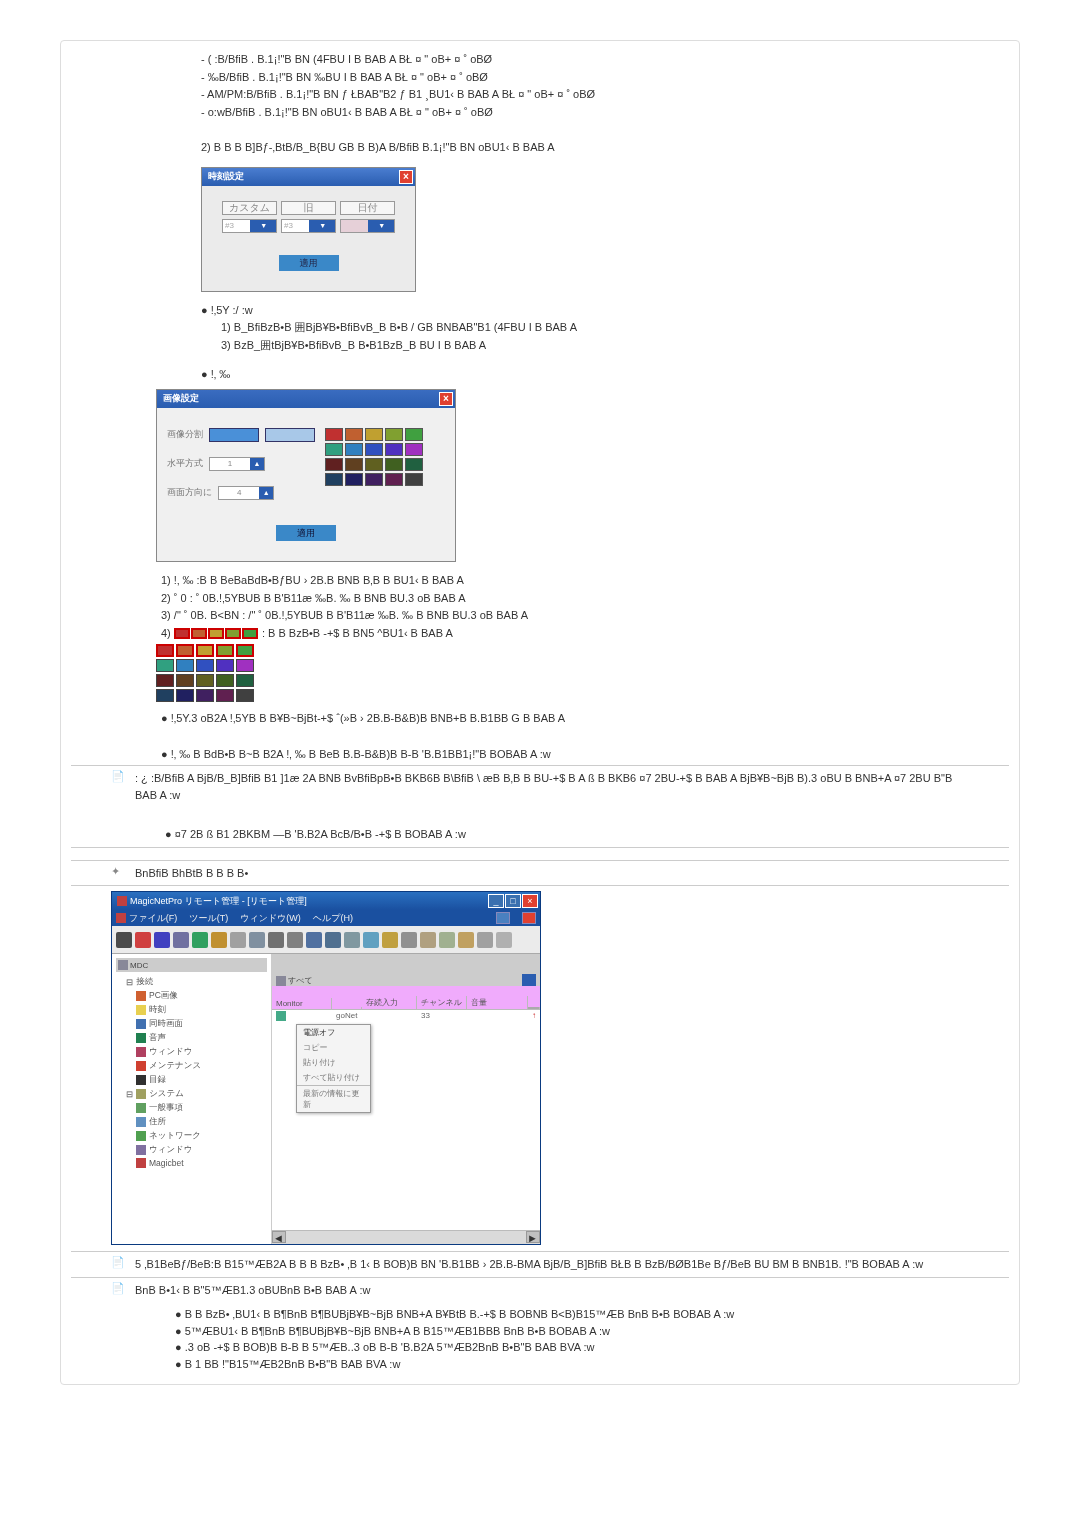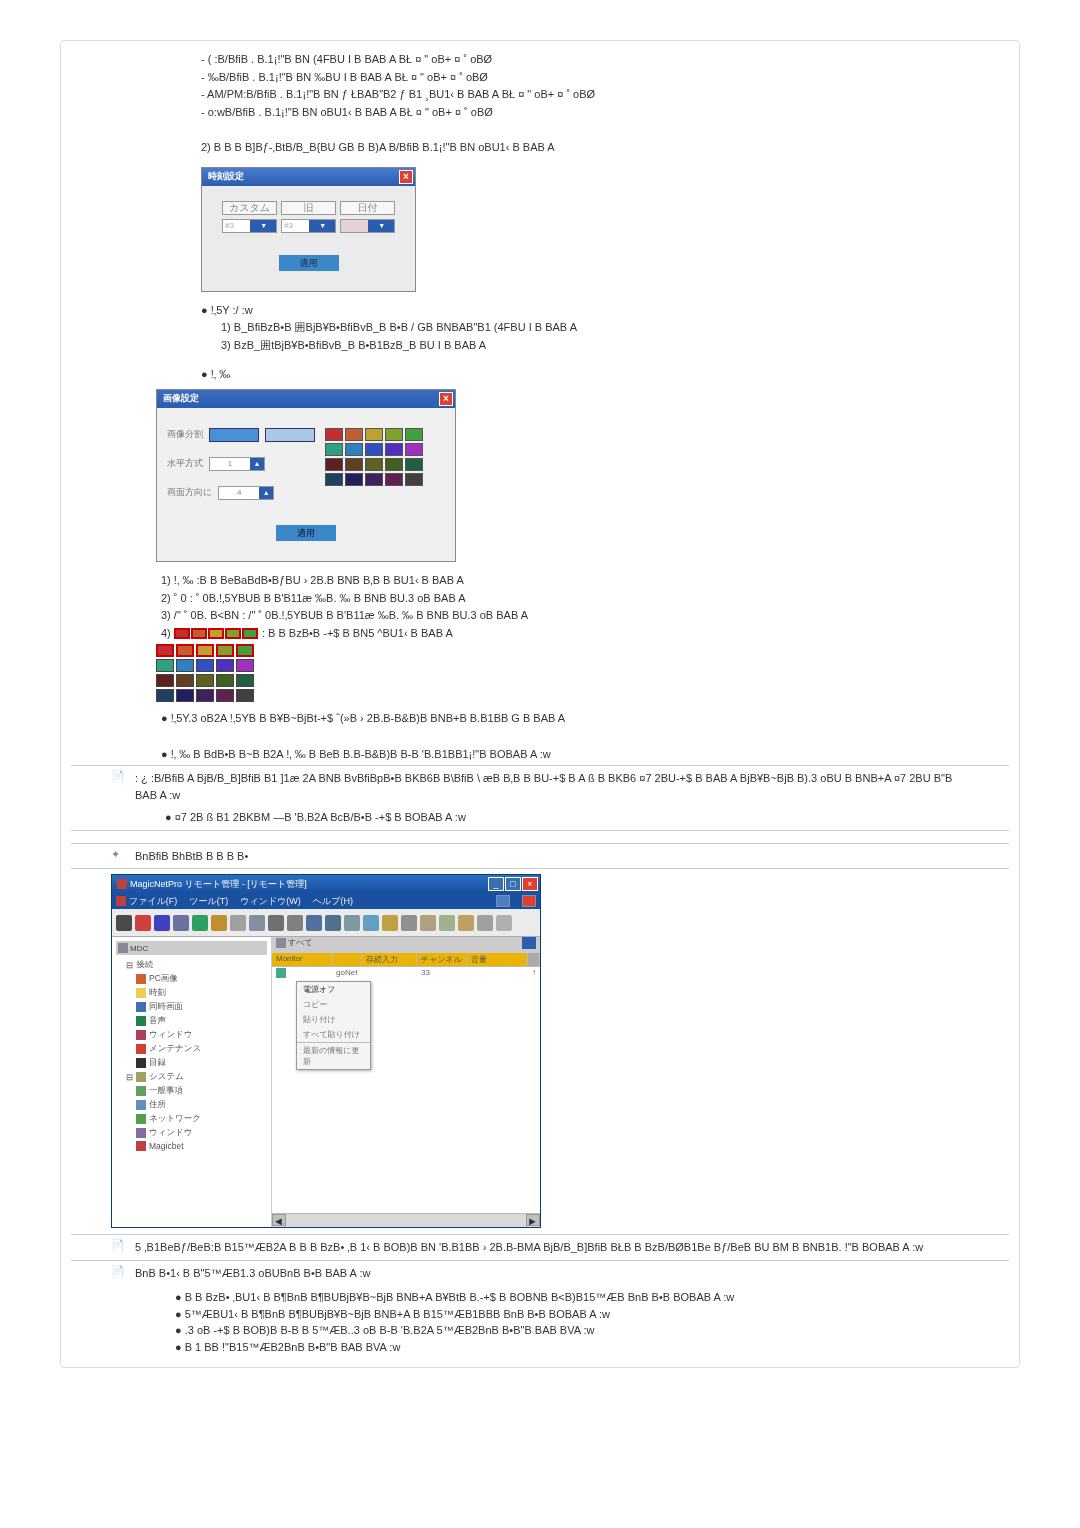--- a/index.html
+++ b/index.html
@@ -95,25 +95,25 @@
   .appwin .toolbar { height: 28px; background: #ebebeb; display: flex; align-items: center; gap: 3px; padding: 0 4px; border-bottom: 1px solid #aaa; }
   .appwin .tbicon { width: 16px; height: 16px; border-radius: 2px; }
   .appwin .splitpane { display: flex; height: 290px; }
   .appwin .treepane { width: 160px; background: #fff; border-right: 1px solid #ccc; padding: 4px; overflow: hidden; }
   .treehead { height: 14px; background: #ccc; margin-bottom: 3px; display: flex; align-items: center; font-size: 8px; color: #444; padding-left: 2px; }
   .treehead::before { content: ""; width: 10px; height: 10px; background: #889; margin-right: 2px; }
   .treeitem { display: flex; align-items: center; gap: 3px; font-size: 8.5px; color: #555; padding: 1px 0 1px 10px; }
   .treeitem.sub { padding-left: 20px; }
   .treeitem .ticon { width: 10px; height: 10px; }
   .appwin .mainpane { flex: 1; background: #fff; display: flex; flex-direction: column; }
-  .maintop { height: 16px; background: #ccc; display: flex; align-items: flex-start; padding: 0 4px; }
+  .maintop { height: 32px; background: #ccc; display: flex; align-items: flex-end; padding: 0 4px; }
   .maintop .tab { font-size: 8px; color: #444; display: flex; align-items: center; gap: 2px; }
   .maintop .tab::before { content: ""; width: 10px; height: 10px; background: #889; }
   .maintop .rt { margin-left: auto; width: 14px; height: 12px; background: #2a5db0; }
-  .listhead { display: flex; height: 14px; background: #eab308; border-bottom: 1px solid #bbb; }
+  .listhead { display: flex; height: 24px; background: #f0abfc; border-bottom: 1px solid #bbb; align-items: flex-end; }
   .listhead div { font-size: 8px; color: #555; padding: 1px 4px; border-right: 1px solid #bbb; }
   .listbody { flex: 1; background: #fff; position: relative; }
   .listrow { display: flex; height: 14px; font-size: 8px; color: #666; }
   .listrow div { padding: 1px 4px; }
   .ctxmenu { position: absolute; top: 14px; left: 24px; width: 75px; background: #f4f4f4; border: 1px solid #999; box-shadow: 1px 1px 3px rgba(0,0,0,0.3); }
   .ctxmenu div { font-size: 8px; color: #777; padding: 2px 6px; }
   .ctxmenu div.tophl { color: #333; }
   .scrollb { height: 14px; background: #dadada; border-top: 1px solid #bbb; display: flex; }
   .scrollb .sl { width: 14px; height: 12px; background: #c0c0c0; border: 1px solid #999; }
   .scrollb .track { flex: 1; }
@@ -270,21 +270,21 @@
 </div>
 
 <div class="hr"></div>
 
 
 <div class="row-entry">
   <div class="idx"></div>
   <div class="icon">📄</div>
   <div class="txt">
     <span>: ¿  :B/BfiB A BjB/B_B]BfiB B1 ]1æ   2A   BNB BvBfiBpB•B BKB6B B\BfiB  \ æB B‚B B BU-+$ B A  ß  B BKB6 ¤7 2BU-+$ B BAB A BjB¥B~BjB B).3 oBU   B BNB+A  ¤7   2BU   B"B BAB A :w</span>
-    <div style="padding-left:30px;margin-top:6px;">● <span>¤7   2B  ß  B1   2BKBM —B    'B.B2A BcB/B•B -+$ B BOBAB A :w</span></div>
+    <div style="padding-left:30px;margin-top:23px;">● <span>¤7   2B  ß  B1   2BKBM —B    'B.B2A BcB/B•B -+$ B BOBAB A :w</span></div>
   </div>
 </div>
 <div class="hr"></div>
 <div style="height:8px"></div>
 <div class="hr"></div>
 
 
 <div class="row-entry">
   <div class="idx"></div>
   <div class="icon">✦</div>

